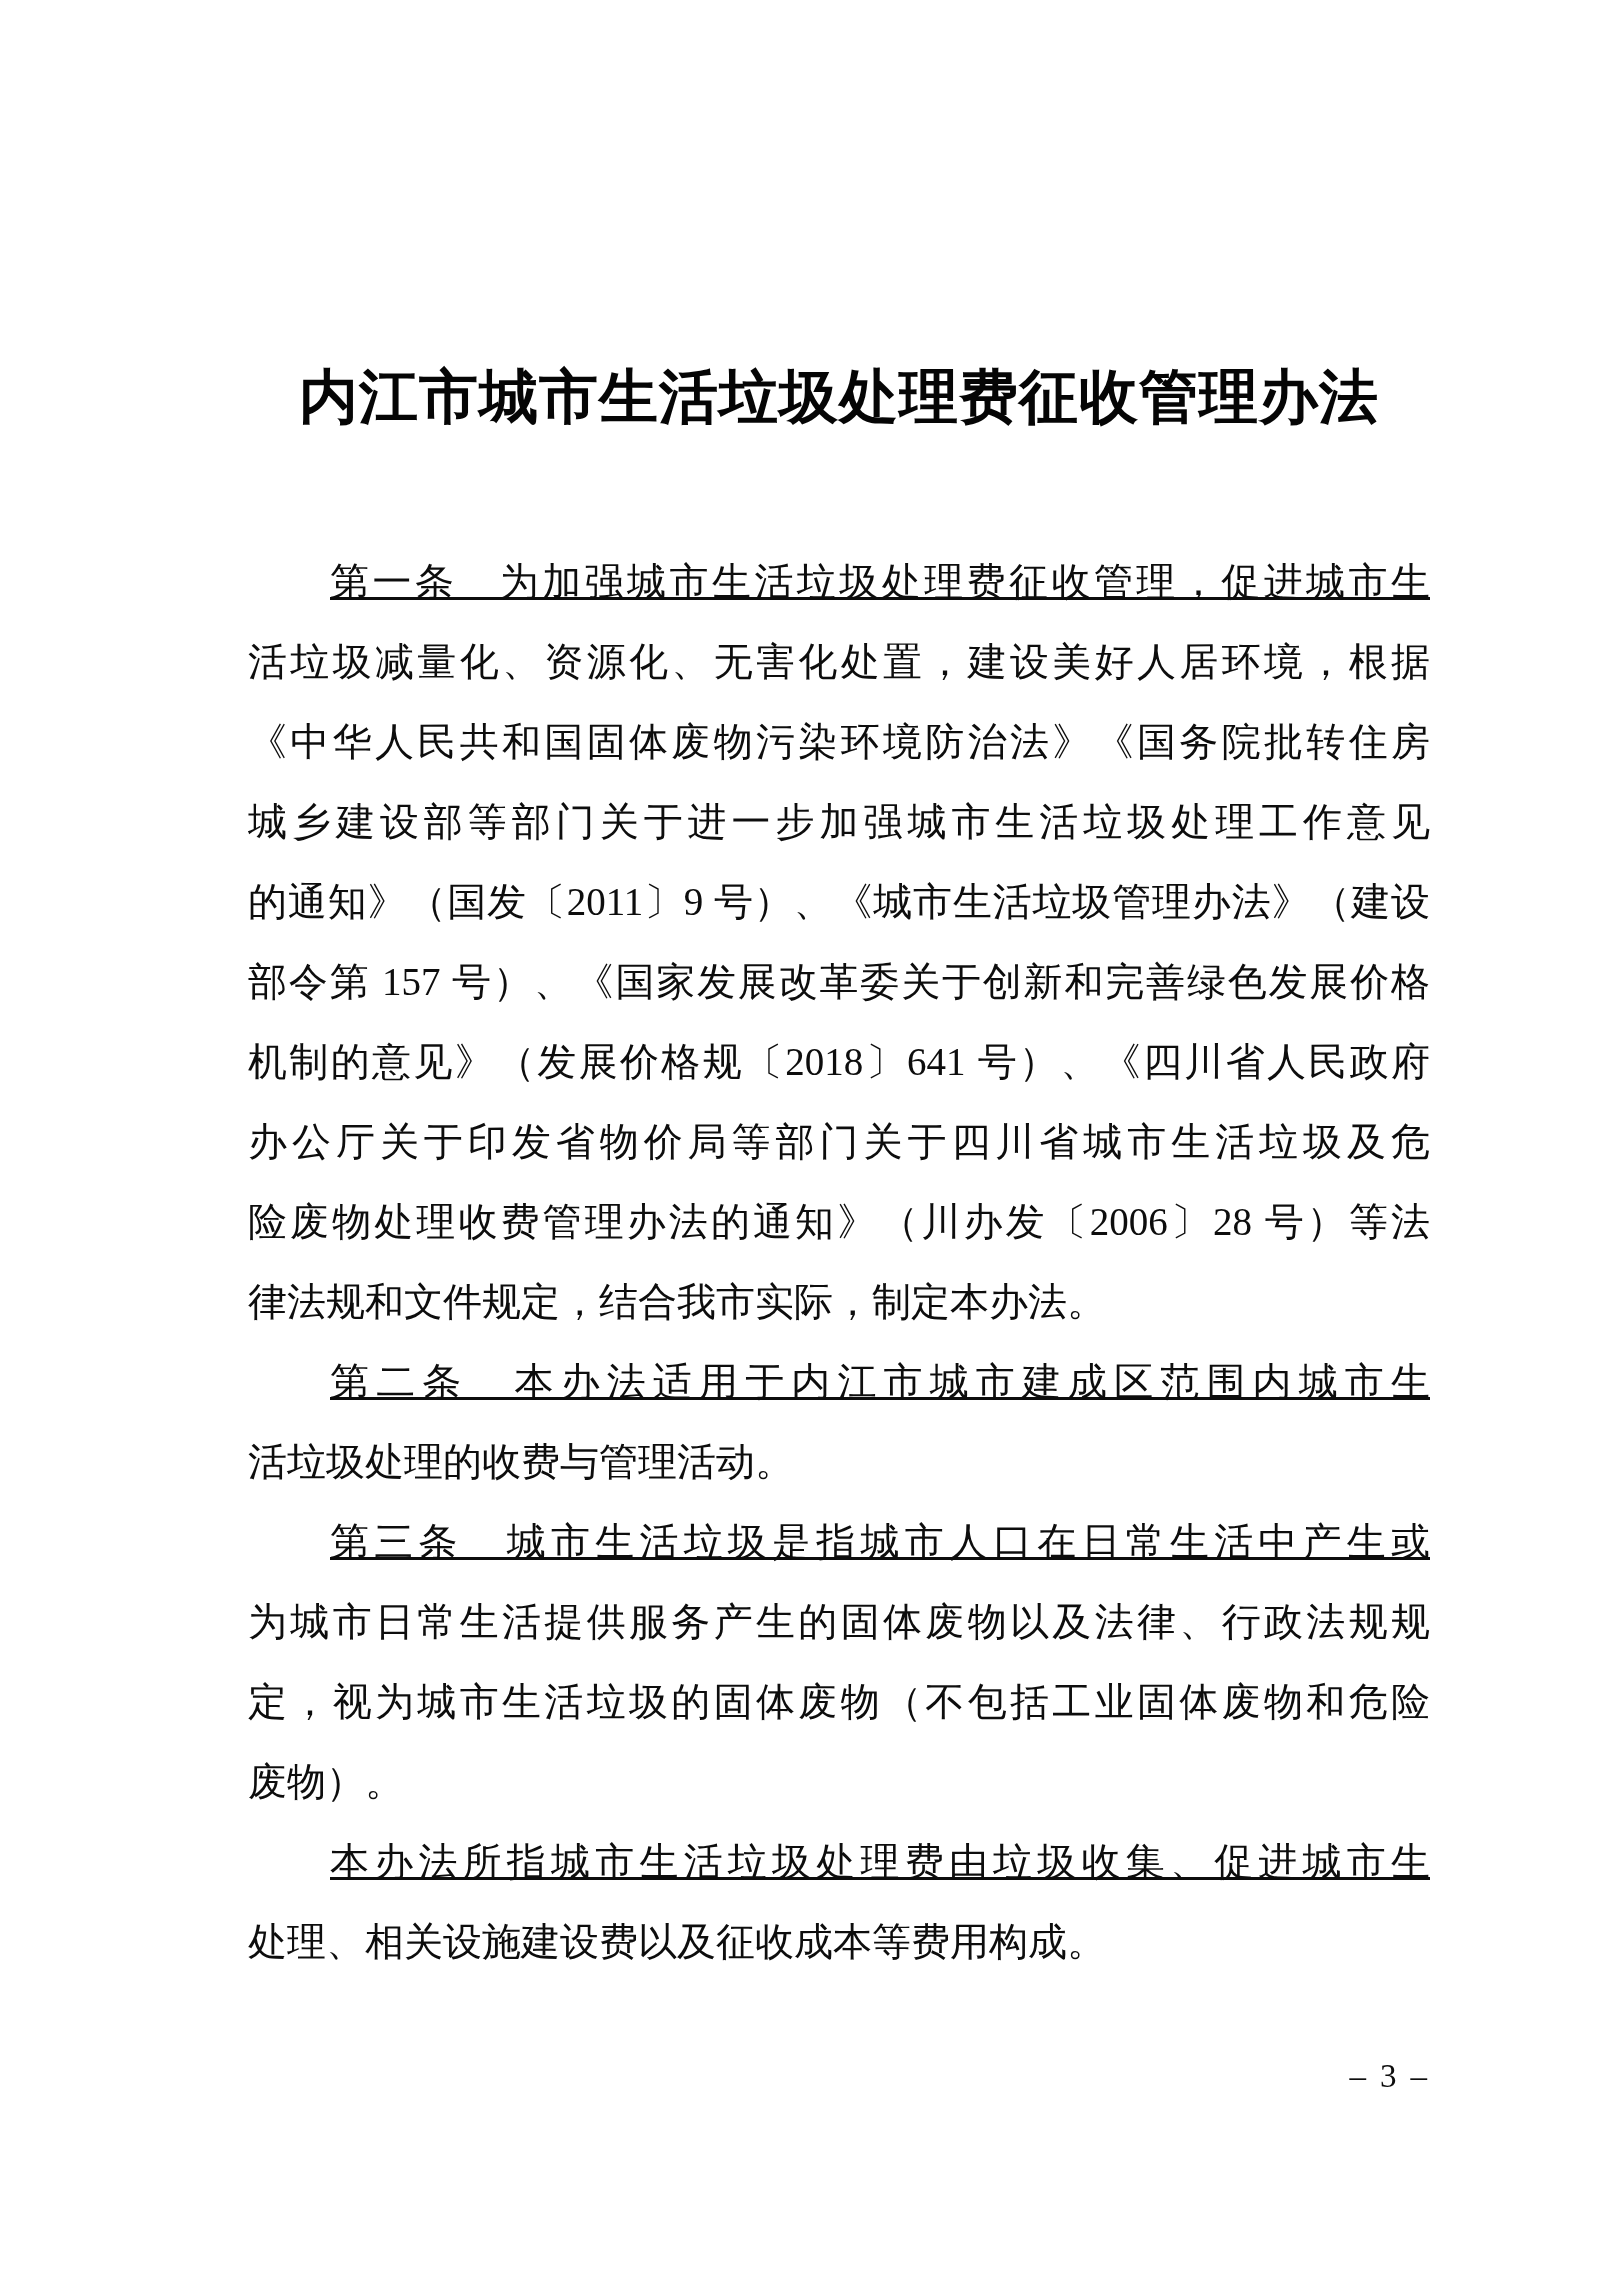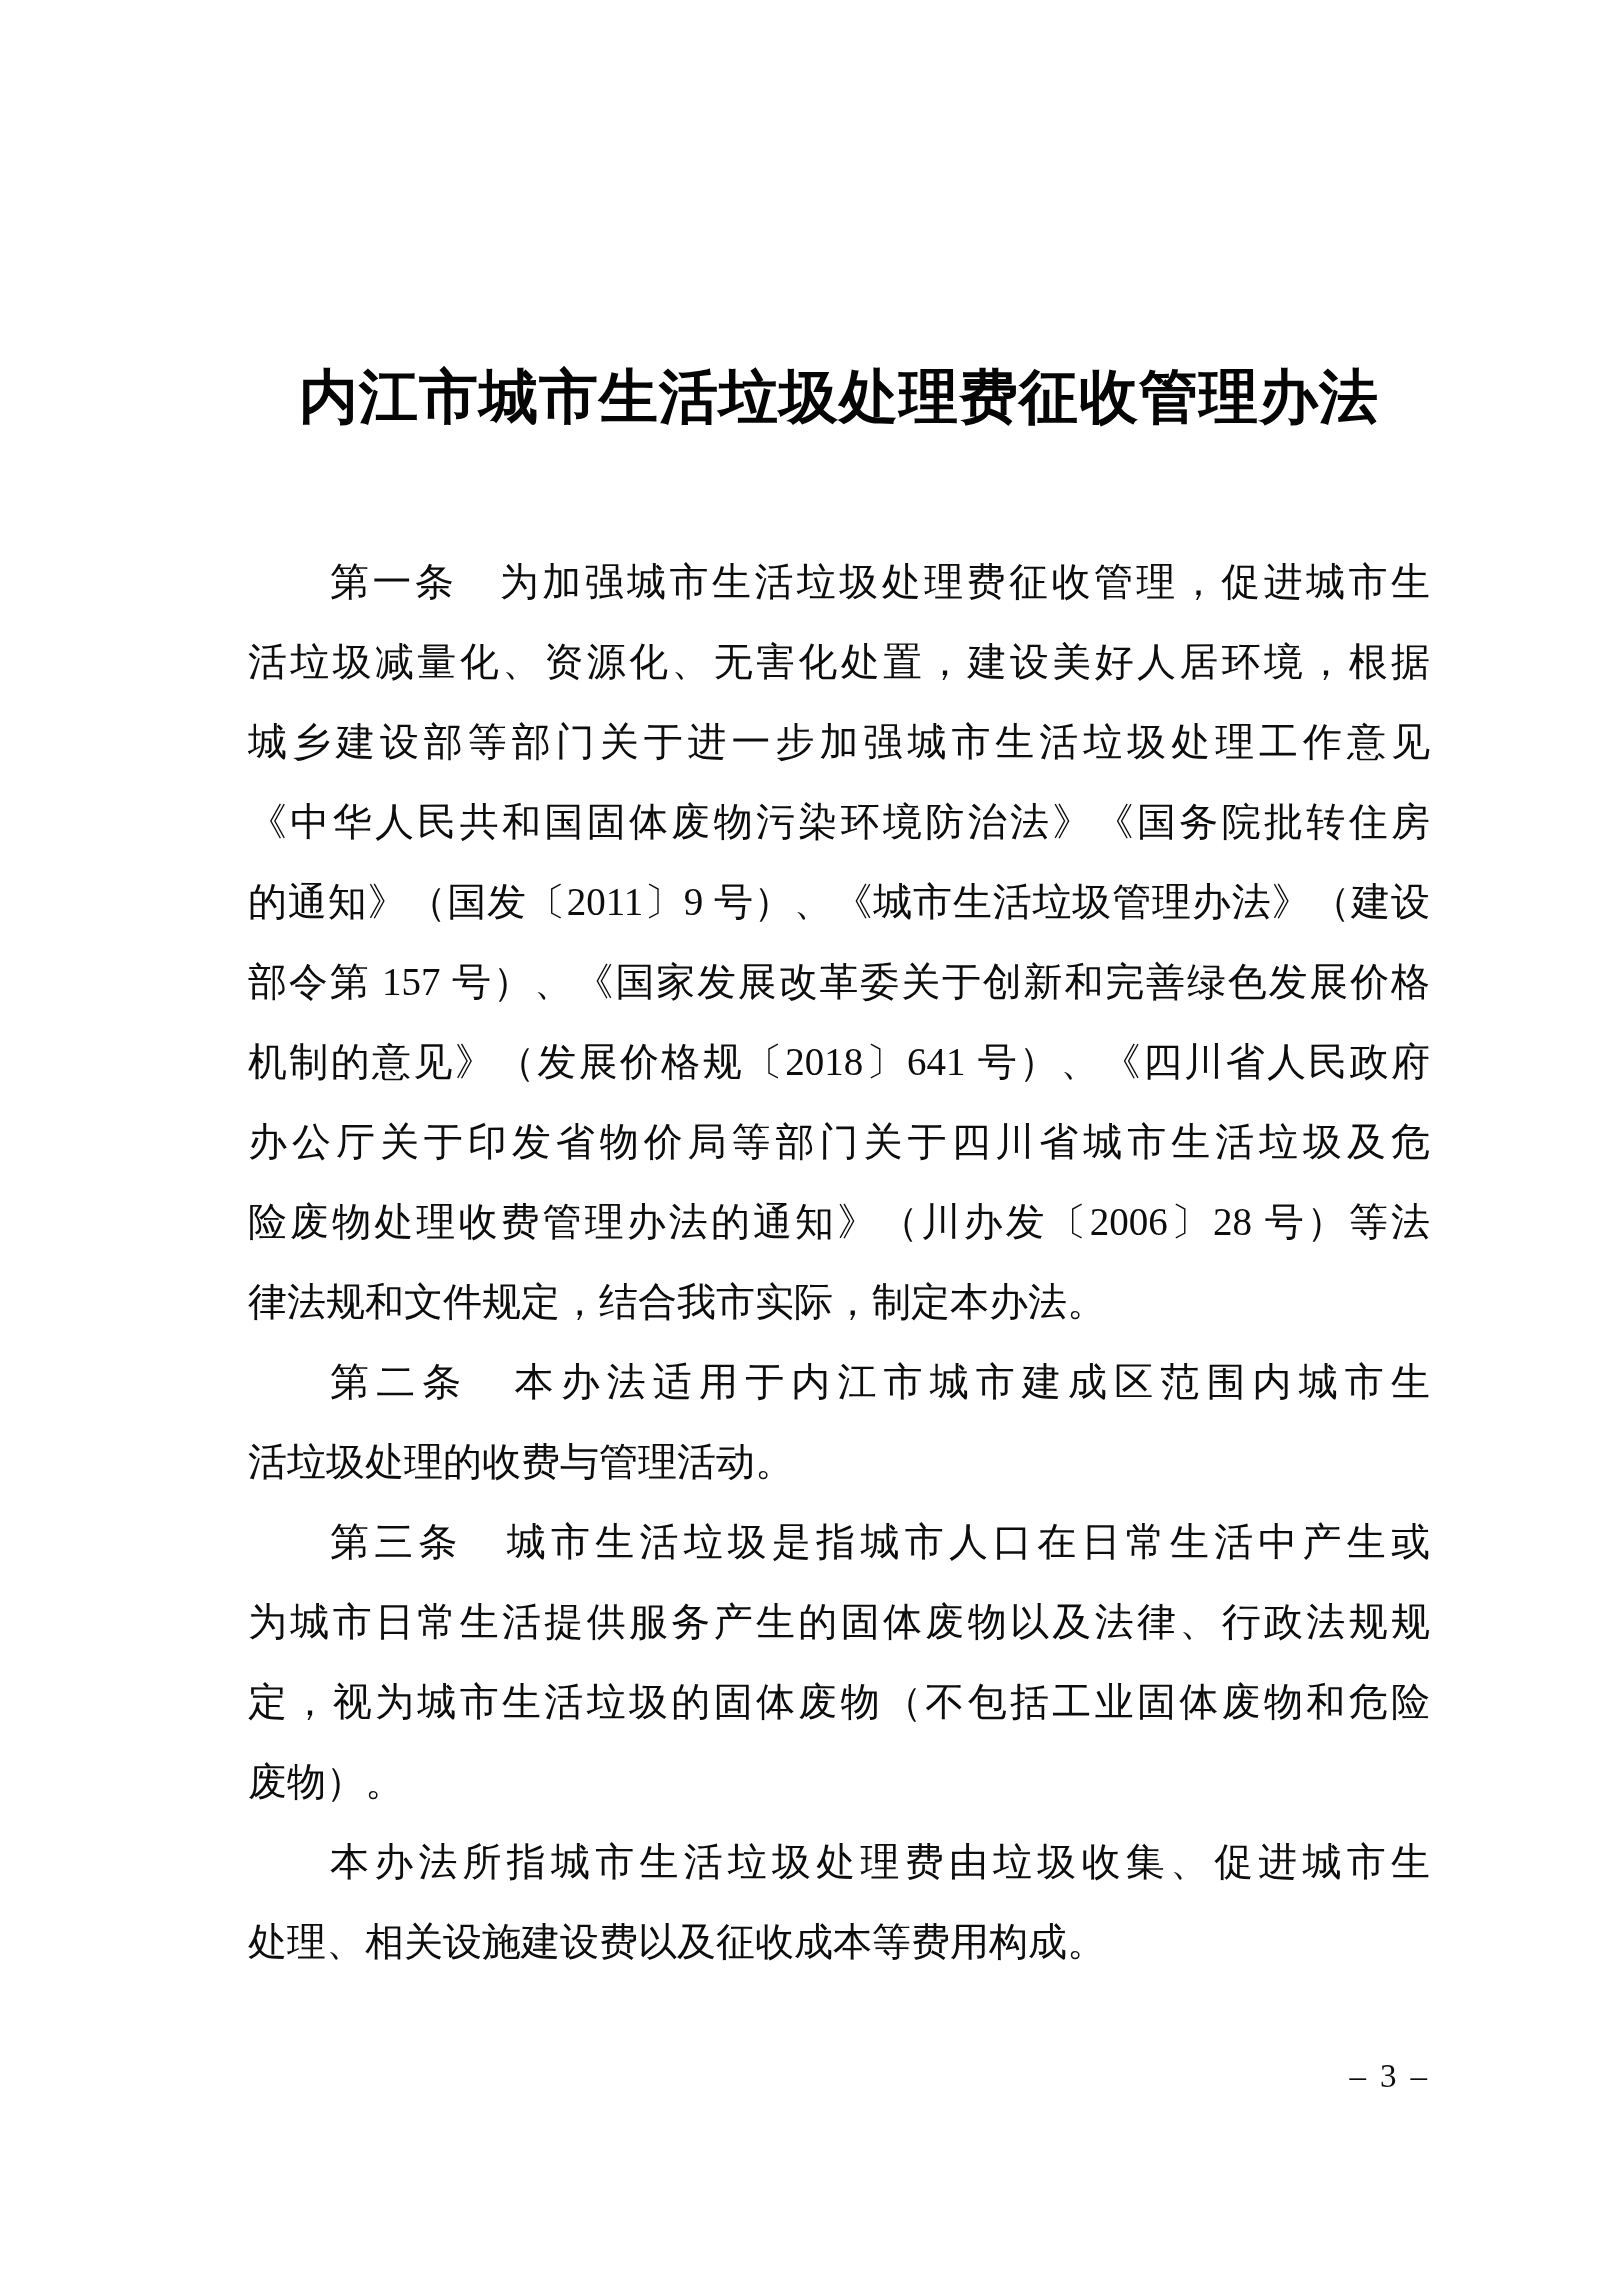--- a/index.html
+++ b/index.html
@@ -47,20 +47,21 @@
     text-align: justify;
     text-align-last: justify;
     overflow: hidden;
   }
   .line.end {
     text-align-last: left;
     font-family: Liberation Serif, serif;
   }
   .line.indent {
     text-indent: 82px;
+    text-decoration: underline;
   }
   .page-number {
     position: absolute;
     top: 2058px;
     left: 232px;
     width: 1182px;
     text-align: right;
     font-size: 33px;
     letter-spacing: 2.9px;
     color: #0d0d0d;
@@ -69,22 +70,22 @@
 </style>
 </head>
 <body>
 
 <div class="page">
   <h1 class="doc-title">内江市城市生活垃圾处理费征收管理办法</h1>
 
   <div class="doc-body" id="doc-body">
       <div class="line indent">第一条　为加强城市生活垃圾处理费征收管理，促进城市生</div>
       <div class="line">活垃圾减量化、资源化、无害化处置，建设美好人居环境，根据</div>
+      <div class="line">《中华人民共和国固体废物污染环境防治法》《国务院批转住房</div>
       <div class="line">城乡建设部等部门关于进一步加强城市生活垃圾处理工作意见</div>
-      <div class="line">《中华人民共和国固体废物污染环境防治法》《国务院批转住房</div>
       <div class="line">的通知》（国发〔2011〕9 号）、《城市生活垃圾管理办法》（建设</div>
       <div class="line">部令第 157 号）、《国家发展改革委关于创新和完善绿色发展价格</div>
       <div class="line">机制的意见》（发展价格规〔2018〕641 号）、《四川省人民政府</div>
       <div class="line">办公厅关于印发省物价局等部门关于四川省城市生活垃圾及危</div>
       <div class="line">险废物处理收费管理办法的通知》（川办发〔2006〕28 号）等法</div>
       <div class="line end">律法规和文件规定，结合我市实际，制定本办法。</div>
       <div class="line indent">第二条　本办法适用于内江市城市建成区范围内城市生</div>
       <div class="line end">活垃圾处理的收费与管理活动。</div>
       <div class="line indent">第三条　城市生活垃圾是指城市人口在日常生活中产生或</div>
       <div class="line">为城市日常生活提供服务产生的固体废物以及法律、行政法规规</div>

